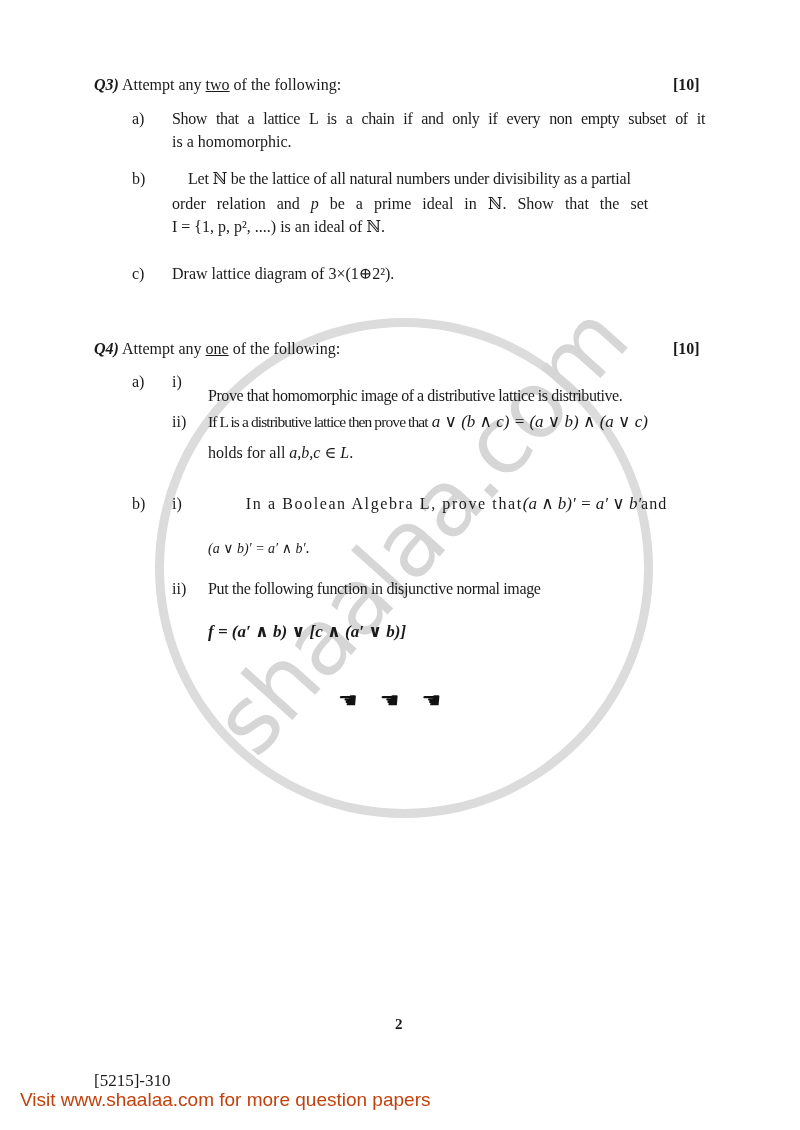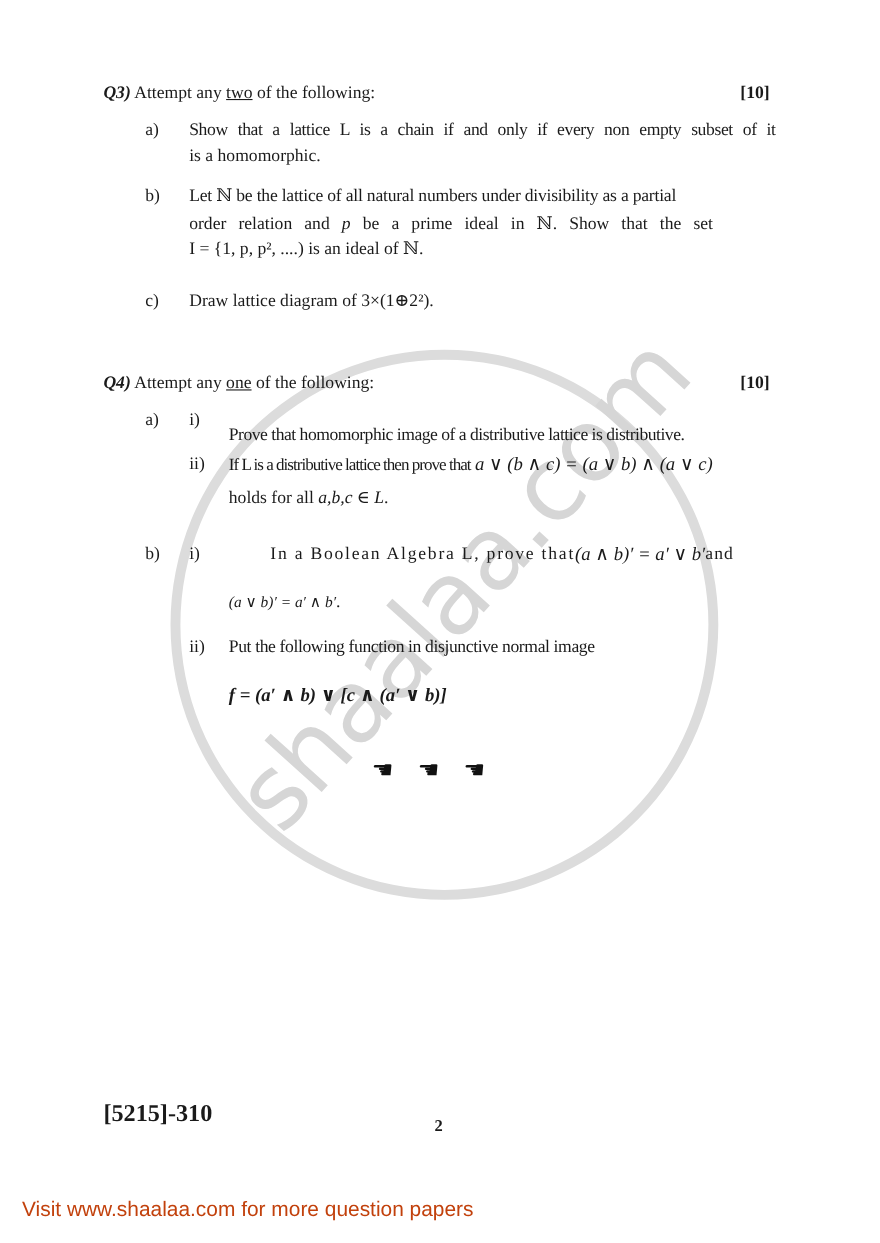--- a/index.html
+++ b/index.html
@@ -57,24 +57,24 @@
       top: 688px;
       font-family: "DejaVu Sans", sans-serif;
       font-size: 22px;
       color: #111;
       letter-spacing: 22px;
       z-index: 1;
     }
     .footer-code {
       position: absolute;
       left: 94px;
-      top: 999px;
+      top: 1071px;
       font-family: "Liberation Serif", serif;
-      font-weight: bold;
-      font-size: 22px;
+      font-weight: normal;
+      font-size: 17px;
     }
     .page-num {
       position: absolute;
       left: 395px;
       top: 1016px;
       font-family: "Liberation Serif", serif;
       font-weight: bold;
       font-size: 15px;
     }
     .visit {
@@ -100,21 +100,21 @@
     <span class="ul">two</span>
     <span>of the following:</span>
   </div>
   <div class="abs serif marks" style="left:673px; top:73px;">[10]</div>
 
   <div class="abs serif" style="left:132px; top:107px;">a)</div>
   <div class="abs serif justify" style="left:172px; top:107px; width:533px; letter-spacing:-0.35px;">Show that a lattice L is a chain if and only if every non empty subset of it</div>
   <div class="abs serif" style="left:172px; top:130px;">is a homomorphic.</div>
 
   <div class="abs serif" style="left:132px; top:167px;">b)</div>
-  <div class="abs serif" style="left:172px; top:167px; width:533px; letter-spacing:-0.2px; white-space:nowrap;">
+  <div class="abs serif" style="left:188px; top:167px; width:533px; letter-spacing:-0.2px; white-space:nowrap;">
     <span>Let</span>
     <span>ℕ</span>
     <span>be the lattice of all natural numbers under divisibility as a partial</span>
   </div>
   <div class="abs serif" style="left:172px; top:192px; width:533px; word-spacing:7px; white-space:nowrap;">
     <span>order relation and</span>
     <span class="math">p</span>
     <span>be a prime ideal in</span>
     <span>ℕ</span><span>. Show that the set</span>
   </div>

